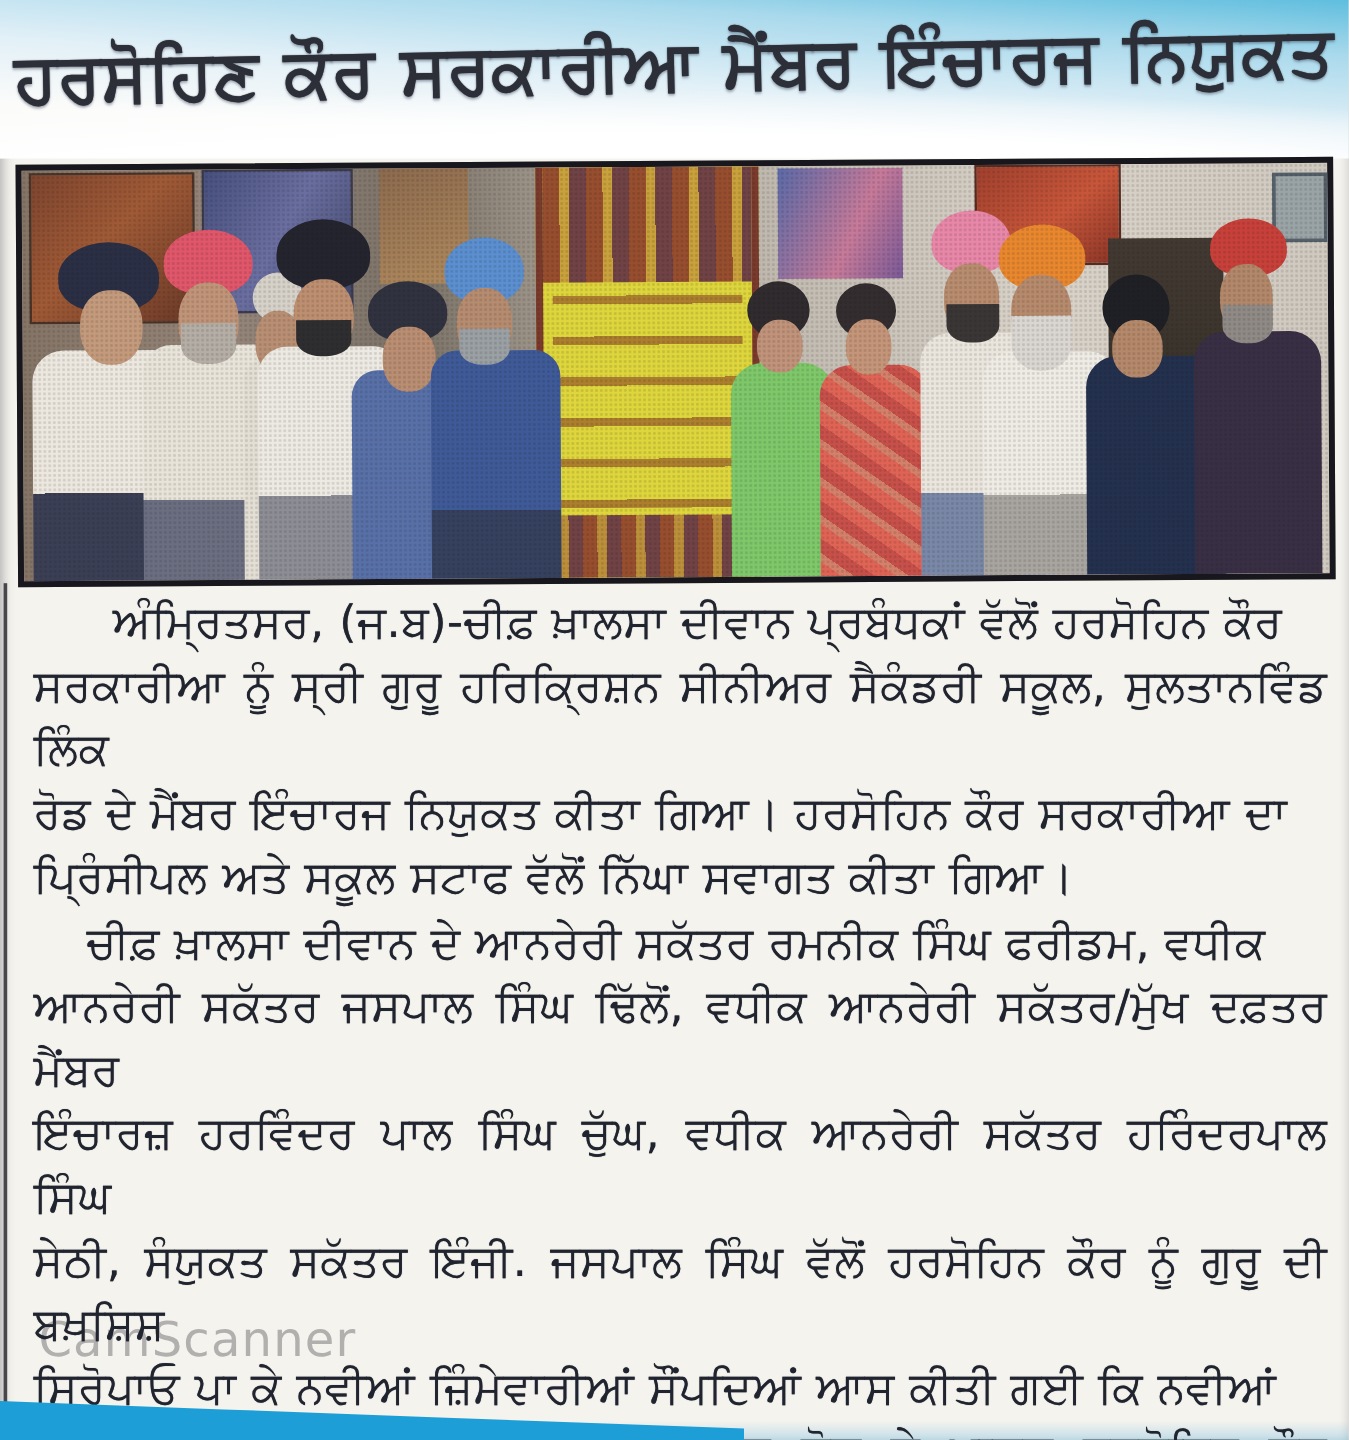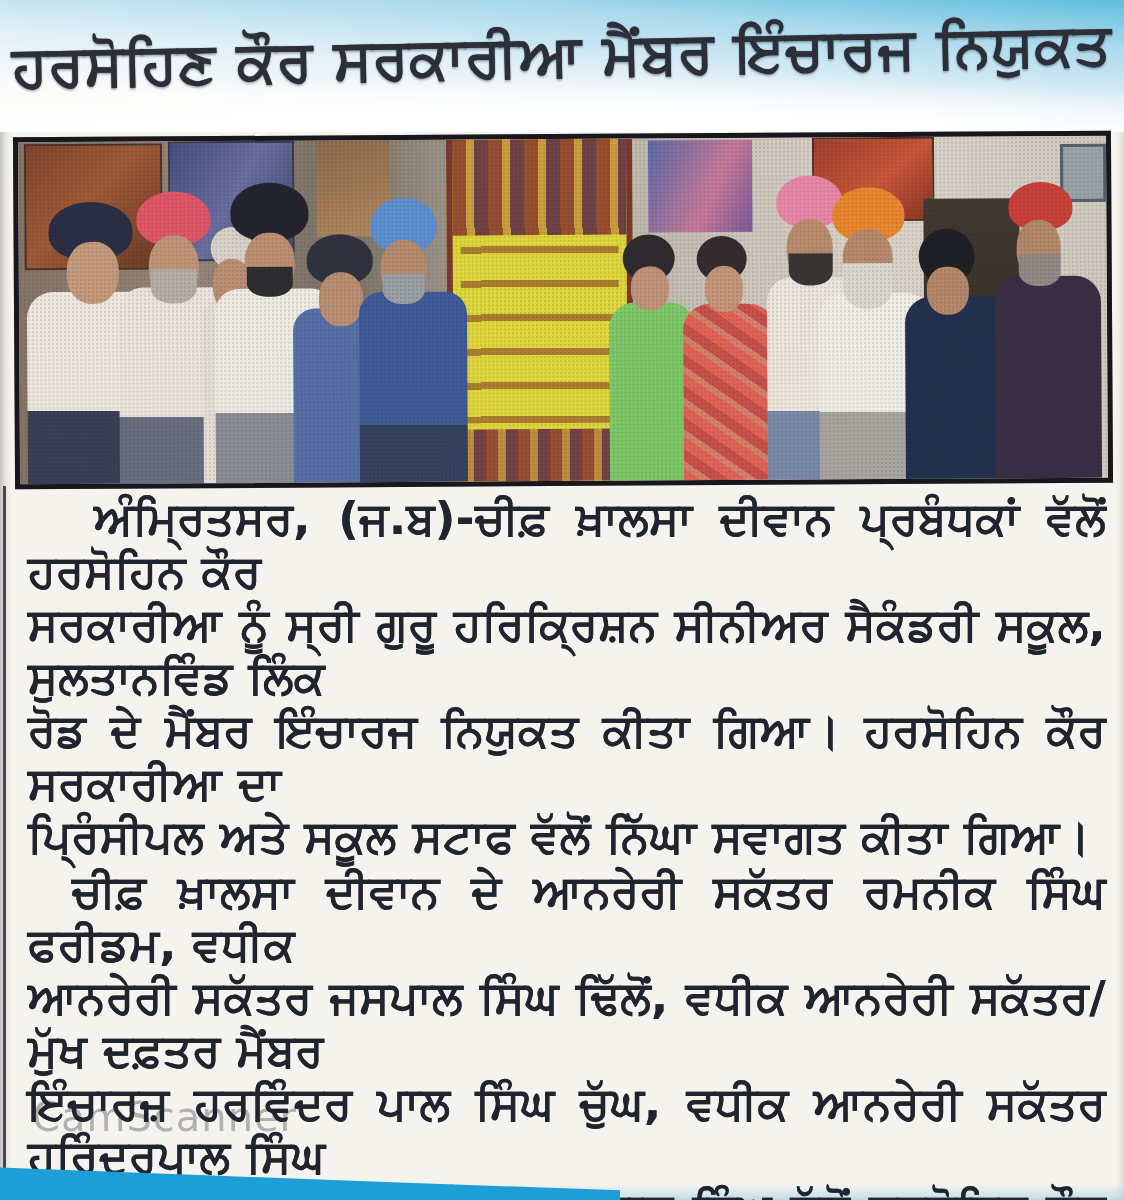--- a/index.html
+++ b/index.html
@@ -31,21 +31,21 @@
   }
   .photo-inner{position:absolute;left:0;top:0;width:1088px;height:342px;
     background:linear-gradient(90deg,#857567 0%,#95857a 16%,#7b7267 30%,#b3aba1 46%,#c6bfb5 62%,#d9d3ca 78%,#cfc9c0 100%);}
   .dither{position:absolute;left:0;top:0;width:100%;height:100%;
     background-image:radial-gradient(rgba(20,15,10,.16) 1px, transparent 1.4px);
     background-size:4px 4px;opacity:.75;}
   
   .article{position:absolute;left:28px;top:492px;width:1078px;z-index:2;}
   .para{
     margin:0;white-space:pre-line;text-align:justify;
-    font-size:45px;line-height:53px;font-weight:700;
+    font-size:37px;line-height:53px;font-weight:400;
     color:var(--ink,#20242f);letter-spacing:.4px;
     text-shadow:0 0 .6px rgba(25,28,40,.75);
   }
   .p1{text-indent:66px;}
   .p2{text-indent:44px;margin-top:2px;}
   
   .left-rule{position:absolute;left:3px;top:486px;width:3px;height:714px;background:#2b2b33;opacity:.85;}
   
   .scan-strip{position:absolute;left:0;bottom:0;width:620px;height:44px;z-index:3;
     background:var(--scan_blue,#1d9ed6);

